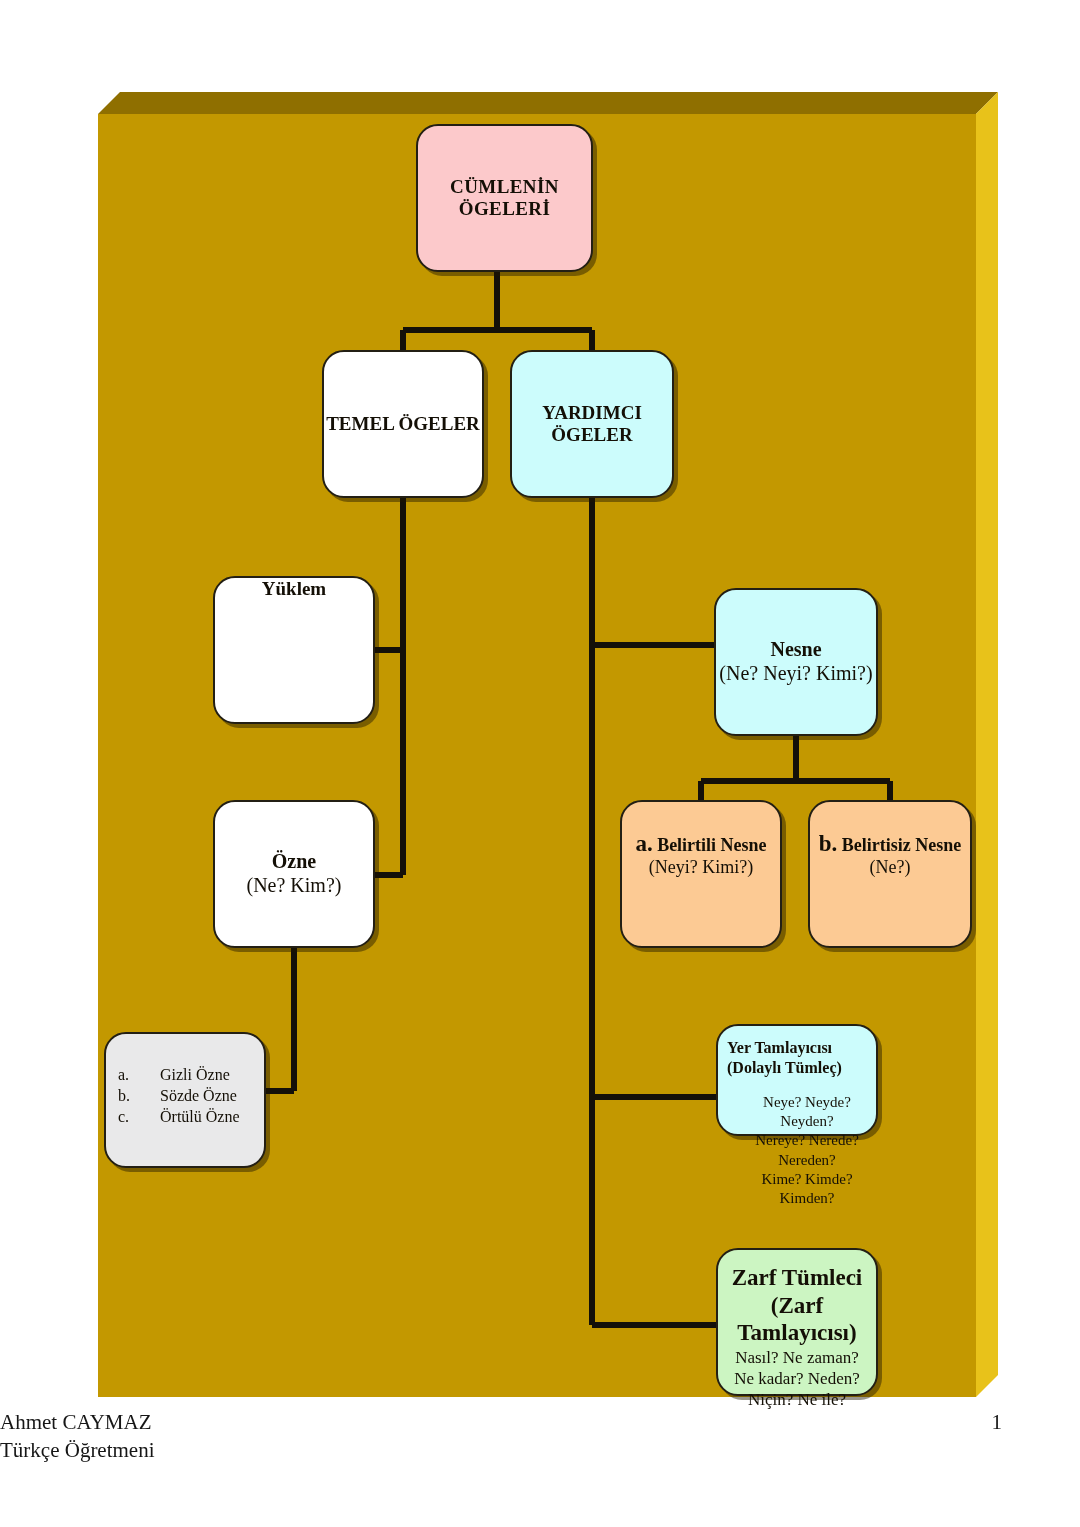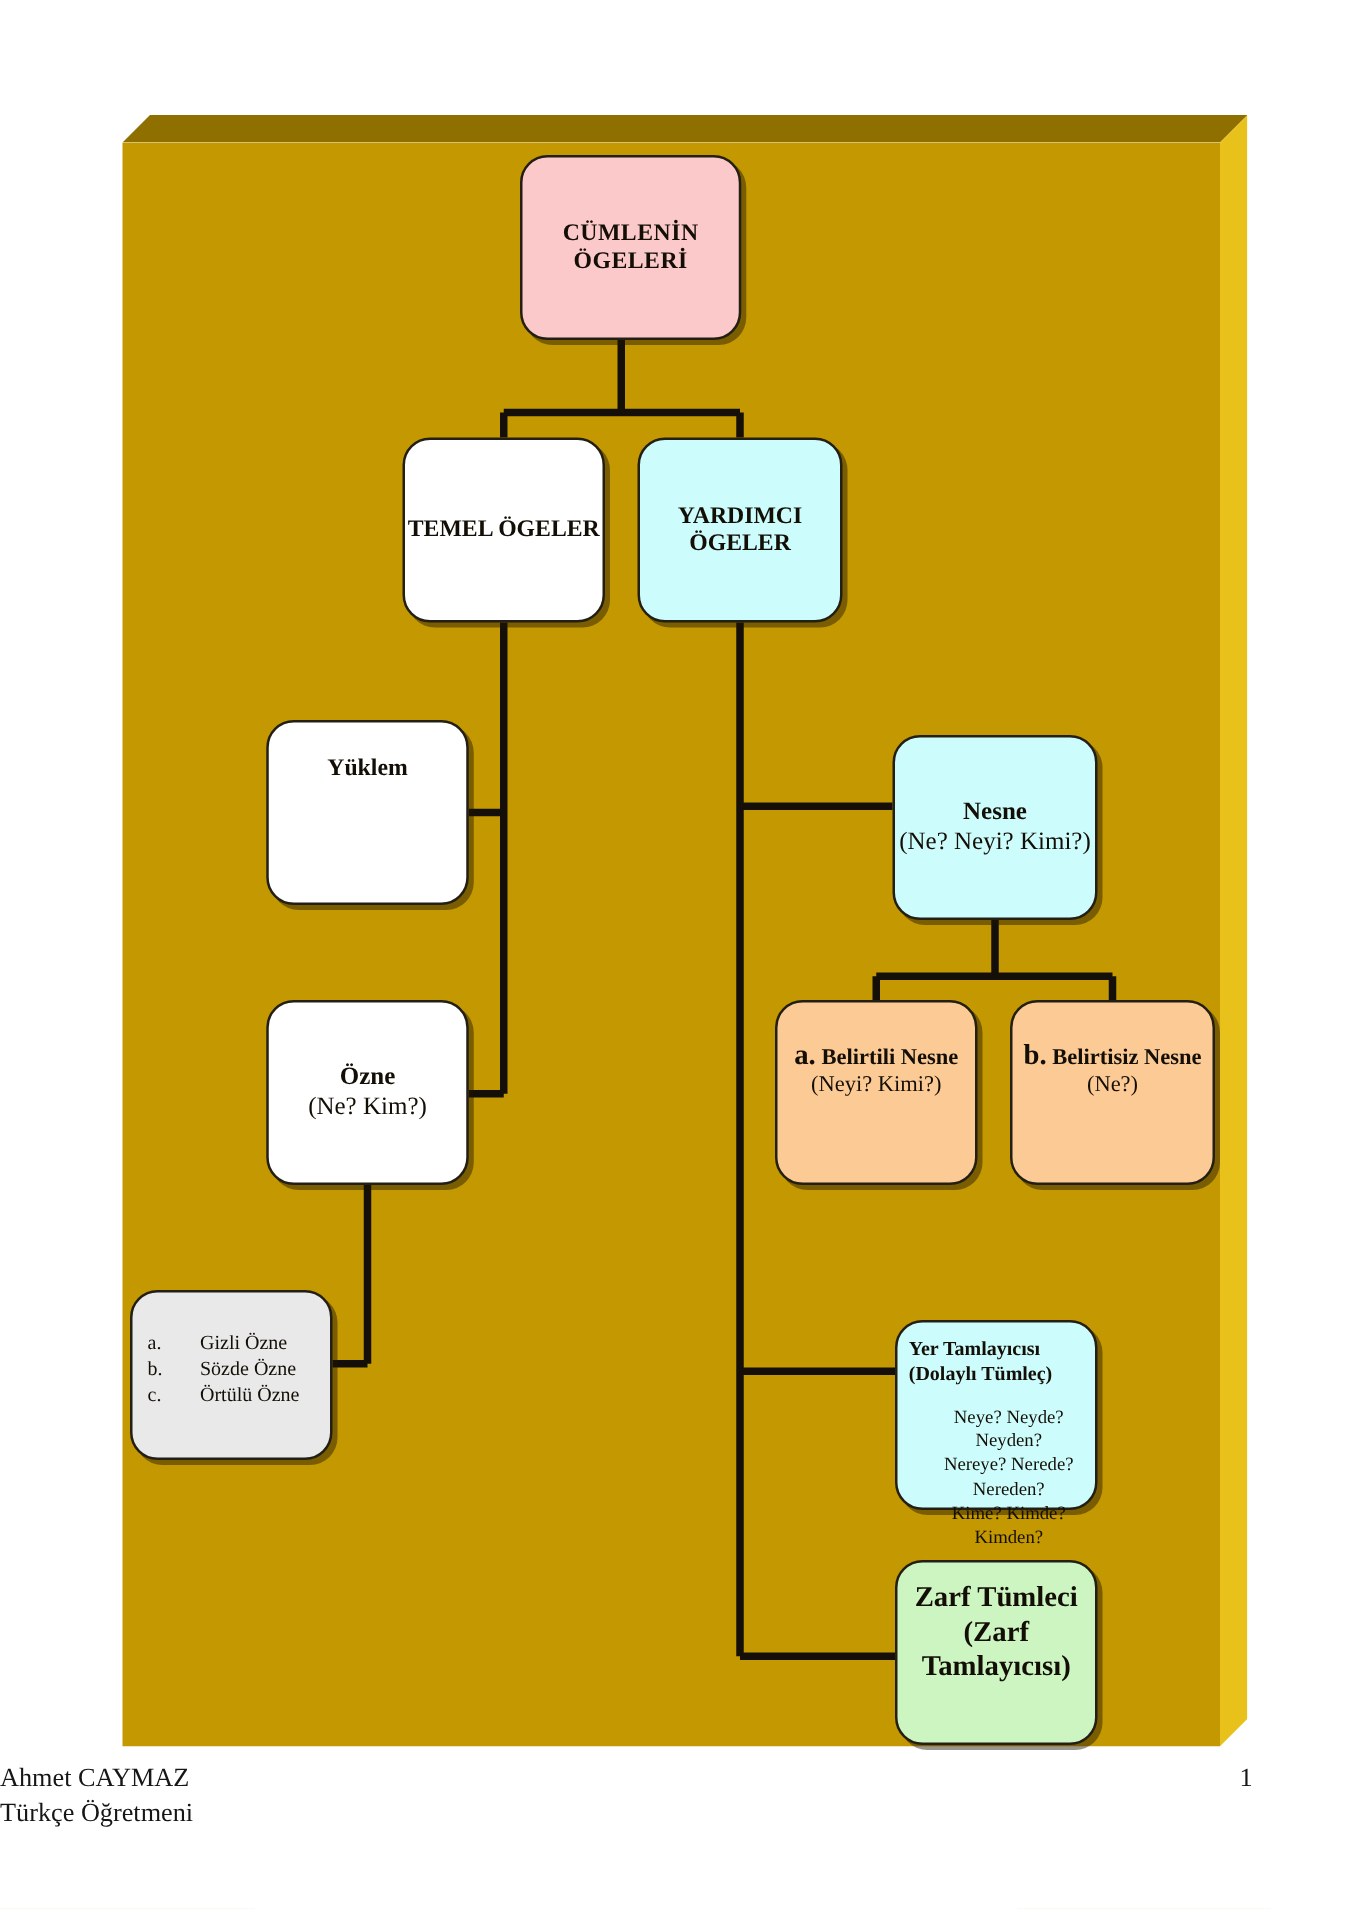--- a/index.html
+++ b/index.html
@@ -68,27 +68,27 @@
   .fill-white  { background: #ffffff; }
   .fill-cyan   { background: #ccfcfc; }
   .fill-orange { background: #fcca94; }
   .fill-green  { background: #ccf5c2; }
   .fill-gray   { background: #e9e9ea; }
 
   
   #node-root      { left: 416px; top: 124px;  width: 177px; height: 148px; font-size: 19px; letter-spacing: .4px; }
   #node-temel     { left: 322px; top: 350px;  width: 162px; height: 148px; font-size: 19px; }
   #node-yardimci  { left: 510px; top: 350px;  width: 164px; height: 148px; font-size: 19px; }
-  #node-yuklem    { left: 213px; top: 576px;  width: 162px; height: 148px; font-size: 19px; justify-content: flex-start; padding-top: 26px; }
+  #node-yuklem    { left: 213px; top: 576px;  width: 162px; height: 148px; font-size: 19px; justify-content: flex-start; }
   #node-ozne      { left: 213px; top: 800px;  width: 162px; height: 148px; font-size: 20px; }
   #node-ozne-list { left: 104px; top: 1032px; width: 162px; height: 136px; font-size: 16px; text-align: left; justify-content: flex-start; padding: 32px 0 0 0; }
   #node-nesne     { left: 714px; top: 588px;  width: 164px; height: 148px; font-size: 20px; }
   #node-belirtili { left: 620px; top: 800px;  width: 162px; height: 148px; font-size: 18px; justify-content: flex-start; padding-top: 28px; }
   #node-belirtisiz{ left: 808px; top: 800px;  width: 164px; height: 148px; font-size: 18px; justify-content: flex-start; padding-top: 28px; }
-  #node-yer       { left: 716px; top: 1024px; width: 162px; height: 152px; font-size: 15px; justify-content: flex-start; padding-top: 12px; margin-top: 32px; }
+  #node-yer       { left: 716px; top: 1024px; width: 162px; height: 112px; font-size: 15px; justify-content: flex-start; padding-top: 12px; }
   #node-zarf      { left: 716px; top: 1248px; width: 162px; height: 148px; font-size: 17px; justify-content: flex-start; padding-top: 14px; }
 
   
   .list-row { display: flex; padding: 0 0 2px 12px; }
   .list-key { width: 42px; }
 
   
   .yer-head { font-weight: bold; text-align: left; padding-left: 9px; font-size: 16px; line-height: 1.22; }
   .yer-q { text-align: center; font-size: 15px; line-height: 1.28; padding-top: 16px; padding-left: 20px; }
 
@@ -221,20 +221,25 @@
     <div>Neye? Neyde? Neyden?</div>
     <div>Nereye? Nerede?</div>
     <div>Nereden?</div>
     <div>Kime? Kimde? Kimden?</div>
   </div>
 </div>
 
 <div class="node fill-green" id="node-zarf">
   <div class="zarf-head">Zarf Tümleci</div>
   <div class="zarf-head">(Zarf Tamlayıcısı)</div>
+  <div class="zarf-q">
+    <div>Nasıl? Ne zaman?</div>
+    <div>Ne kadar? Neden?</div>
+    <div>Niçin? Ne ile?</div>
+  </div>
 </div>
 
 <div id="footer">
   <div id="footer-center">
     <div>Ahmet CAYMAZ</div>
     <div>Türkçe Öğretmeni</div>
   </div>
   <div id="footer-page">1</div>
 </div>
 

